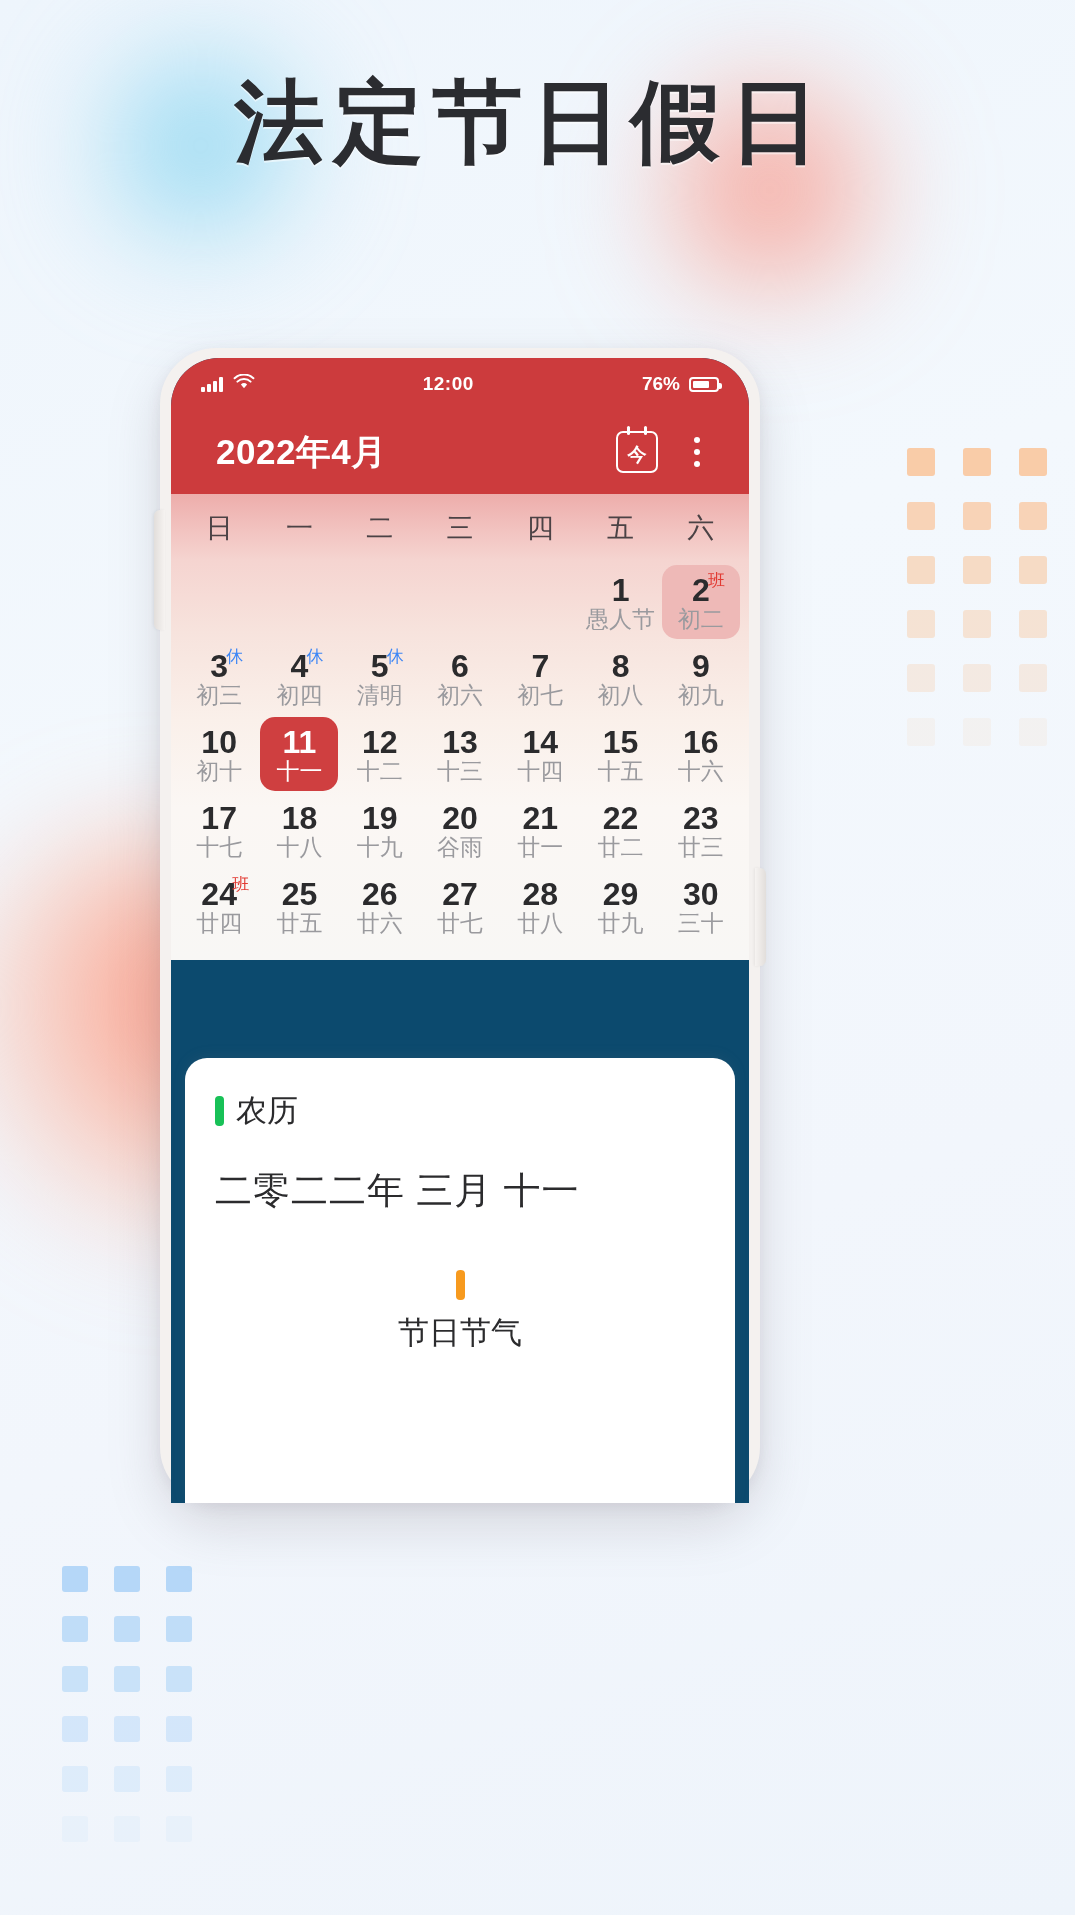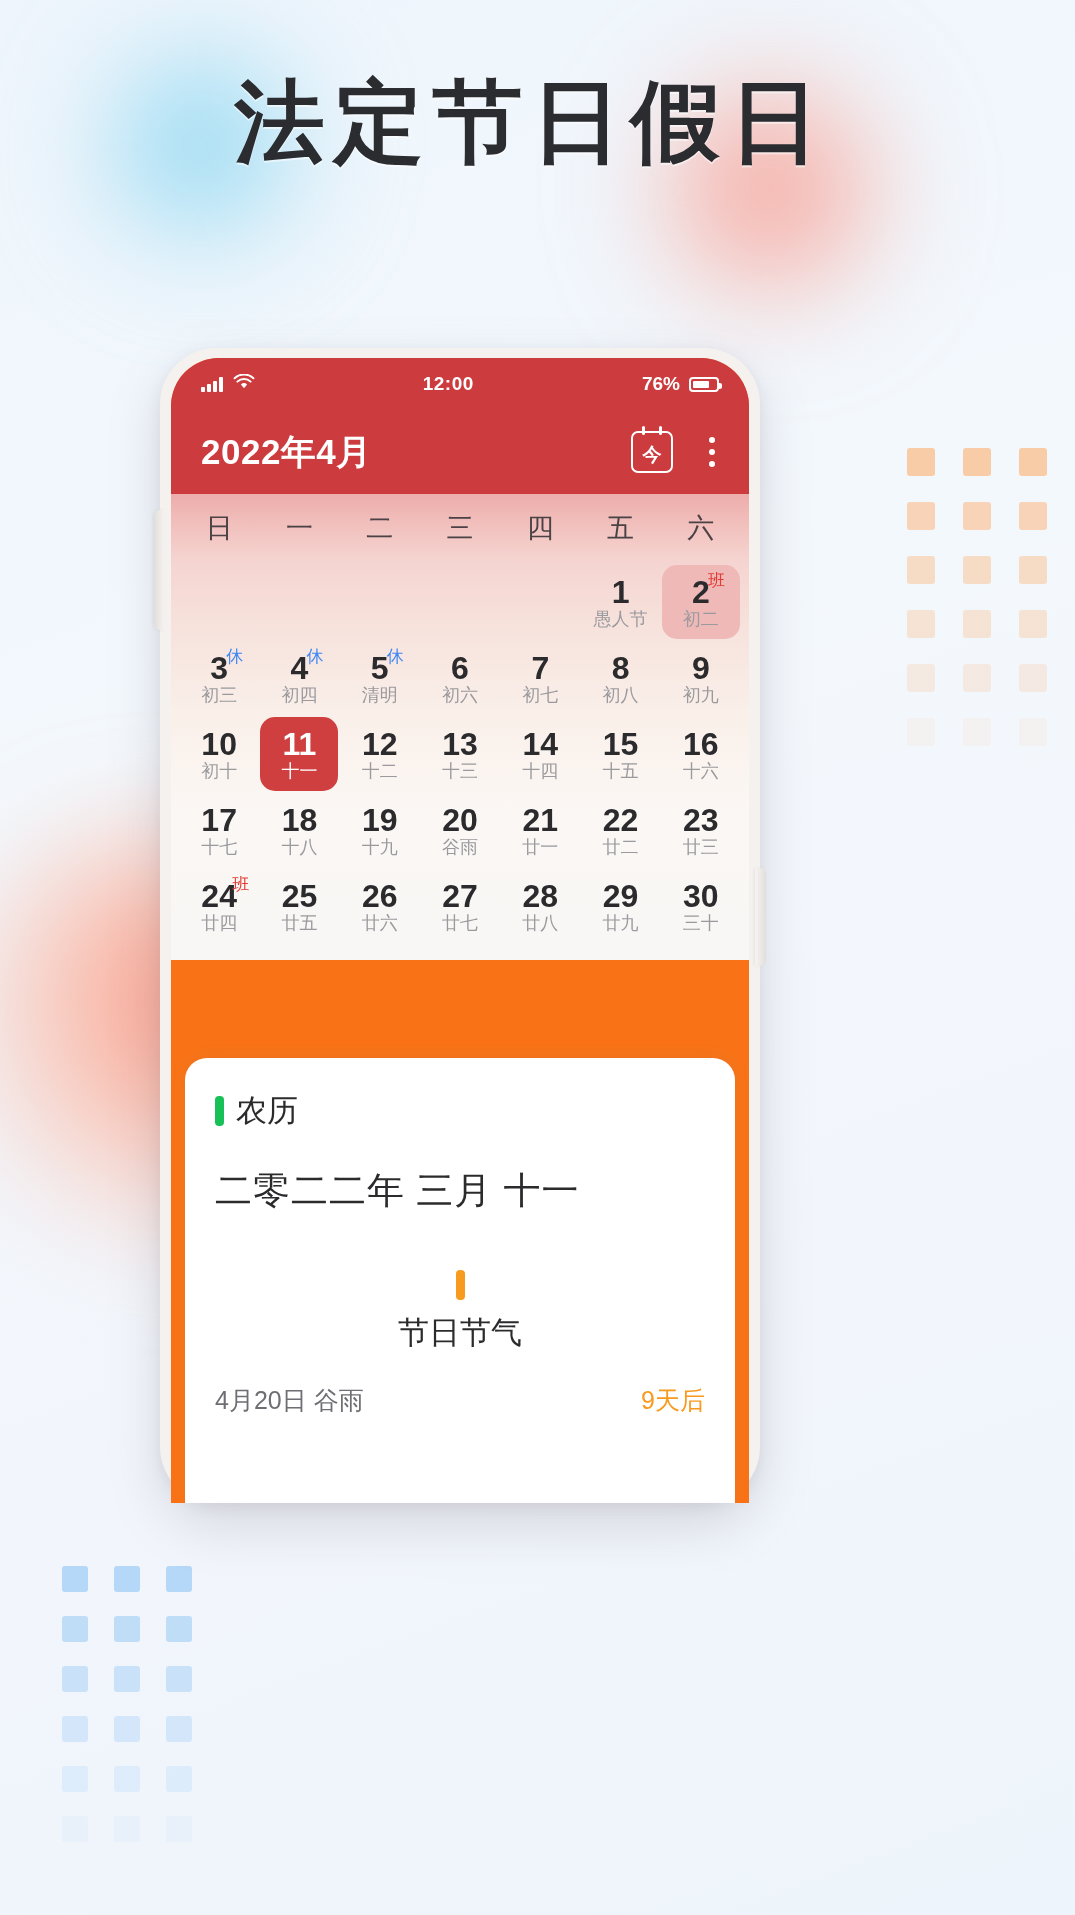--- a/index.html
+++ b/index.html
@@ -57,21 +57,21 @@
   }
   .phone-btn{
     position:absolute; left:-6px; top:162px; width:11px; height:120px;
     background:linear-gradient(90deg,#e2dedb,#f6f3f1); border-radius:6px 0 0 6px;
     box-shadow:-1px 0 3px rgba(0,0,0,.06);
   }
   .phone-btn.b2{ left:auto; right:-6px; top:520px; height:98px;
     background:linear-gradient(270deg,#e2dedb,#f6f3f1); border-radius:0 6px 6px 0; }
   .screen{
     position:relative; width:100%; height:100%;
-    border-radius:48px 48px 0 0; overflow:hidden; background:#f97316;
+    border-radius:48px 48px 0 0; overflow:hidden; background:#0c4a6e;
   }
 
   
   .statusbar{
     height:52px; background:#cc3b3d; color:#fff;
     display:flex; align-items:center; padding:0 30px;
     font-size:19px; font-weight:bold;
   }
   .sb-left{ display:flex; align-items:center; gap:10px; }
   .sb-center{ flex:1; text-align:center; letter-spacing:.5px; }
@@ -82,21 +82,21 @@
   .bars i:nth-child(3){height:11px}.bars i:nth-child(4){height:15px}
   .batt{ width:30px; height:15px; border:2px solid #fff; border-radius:4px;
     position:relative; padding:2px; }
   .batt::after{ content:""; position:absolute; right:-5px; top:4px;
     width:3px; height:6px; background:#fff; border-radius:0 2px 2px 0; }
   .batt i{ display:block; height:100%; width:74%; background:#fff; border-radius:1px; }
 
   
   .appbar{
     height:84px; background:#cc3b3d; color:#fff;
-    display:flex; align-items:center; padding:0 30px;justify-content:flex-end;
+    display:flex; align-items:center; padding:0 45px;justify-content:flex-end;
   }
   .appbar .title{ font-size:35px; font-weight:bold; letter-spacing:.5px; flex:1; }
   .ico-today{
     width:42px; height:42px; border:2.6px solid #fff; border-radius:7px;
     position:relative; display:flex; align-items:center; justify-content:center;
     font-size:19px; font-weight:bold; margin-right:32px; padding-top:6px;
   }
   .ico-today::before,.ico-today::after{
     content:""; position:absolute; top:-7px; width:3px; height:9px;
     background:#fff; border-radius:2px;
@@ -117,21 +117,21 @@
   .calendar{
     background:linear-gradient(180deg,#f5d4d0 0%,#f7e3dd 18%,#faf0ea 40%,#fbf7f4 62%,#f8f7f5 100%);
     padding:4px 8px 16px;
   }
   .cal-row{ display:grid; grid-template-columns:repeat(7,1fr); }
   .cell{
     position:relative; height:76px; display:flex; flex-direction:column;
     align-items:center; justify-content:center; gap:2px;
   }
   .cell .num{ font-size:32px; font-weight:bold; color:#2b2b2d; line-height:1; }
-  .cell .sub{ font-size:18px; color:#9a9a9e; line-height:1;font-family:Liberation Serif, serif; }
+  .cell .sub{ font-size:23px; color:#9a9a9e; line-height:1;font-family:Liberation Serif, serif; }
   .cell .badge{
     position:absolute; top:8px; font-size:17px; line-height:1; font-weight:500;
   }
   .cell.empty{ visibility:hidden; }
 
   .pill{
     position:absolute; left:50%; top:50%; transform:translate(-50%,-50%);
     width:78px; height:74px; border-radius:15px; z-index:0;
   }
   .cell .num,.cell .sub,.cell .badge{ position:relative; z-index:1; }
@@ -435,22 +435,16 @@
       <div class="sec-head">
         <span class="bar" id="lunar-bar" style="background: rgb(24, 193, 87);"></span>
         <span class="t">农历</span>
       </div>
       <div class="lunar-main">二零二二年 三月 十一</div>
 
       <div class="sec-head second">
         <span class="bar" id="fest-bar" style="background: rgb(247, 154, 30);"></span>
         <span class="t">节日节气</span>
       </div>
-      <div id="festival-list">
-          <div class="term-row">
-            <span class="name">4月20日 谷雨</span>
-            <span class="when" style="color: rgb(247, 154, 30);">9天后</span>
-          </div>
-        </div>
 
     </div>
   </div>
 </div>
 
 </body></html>

